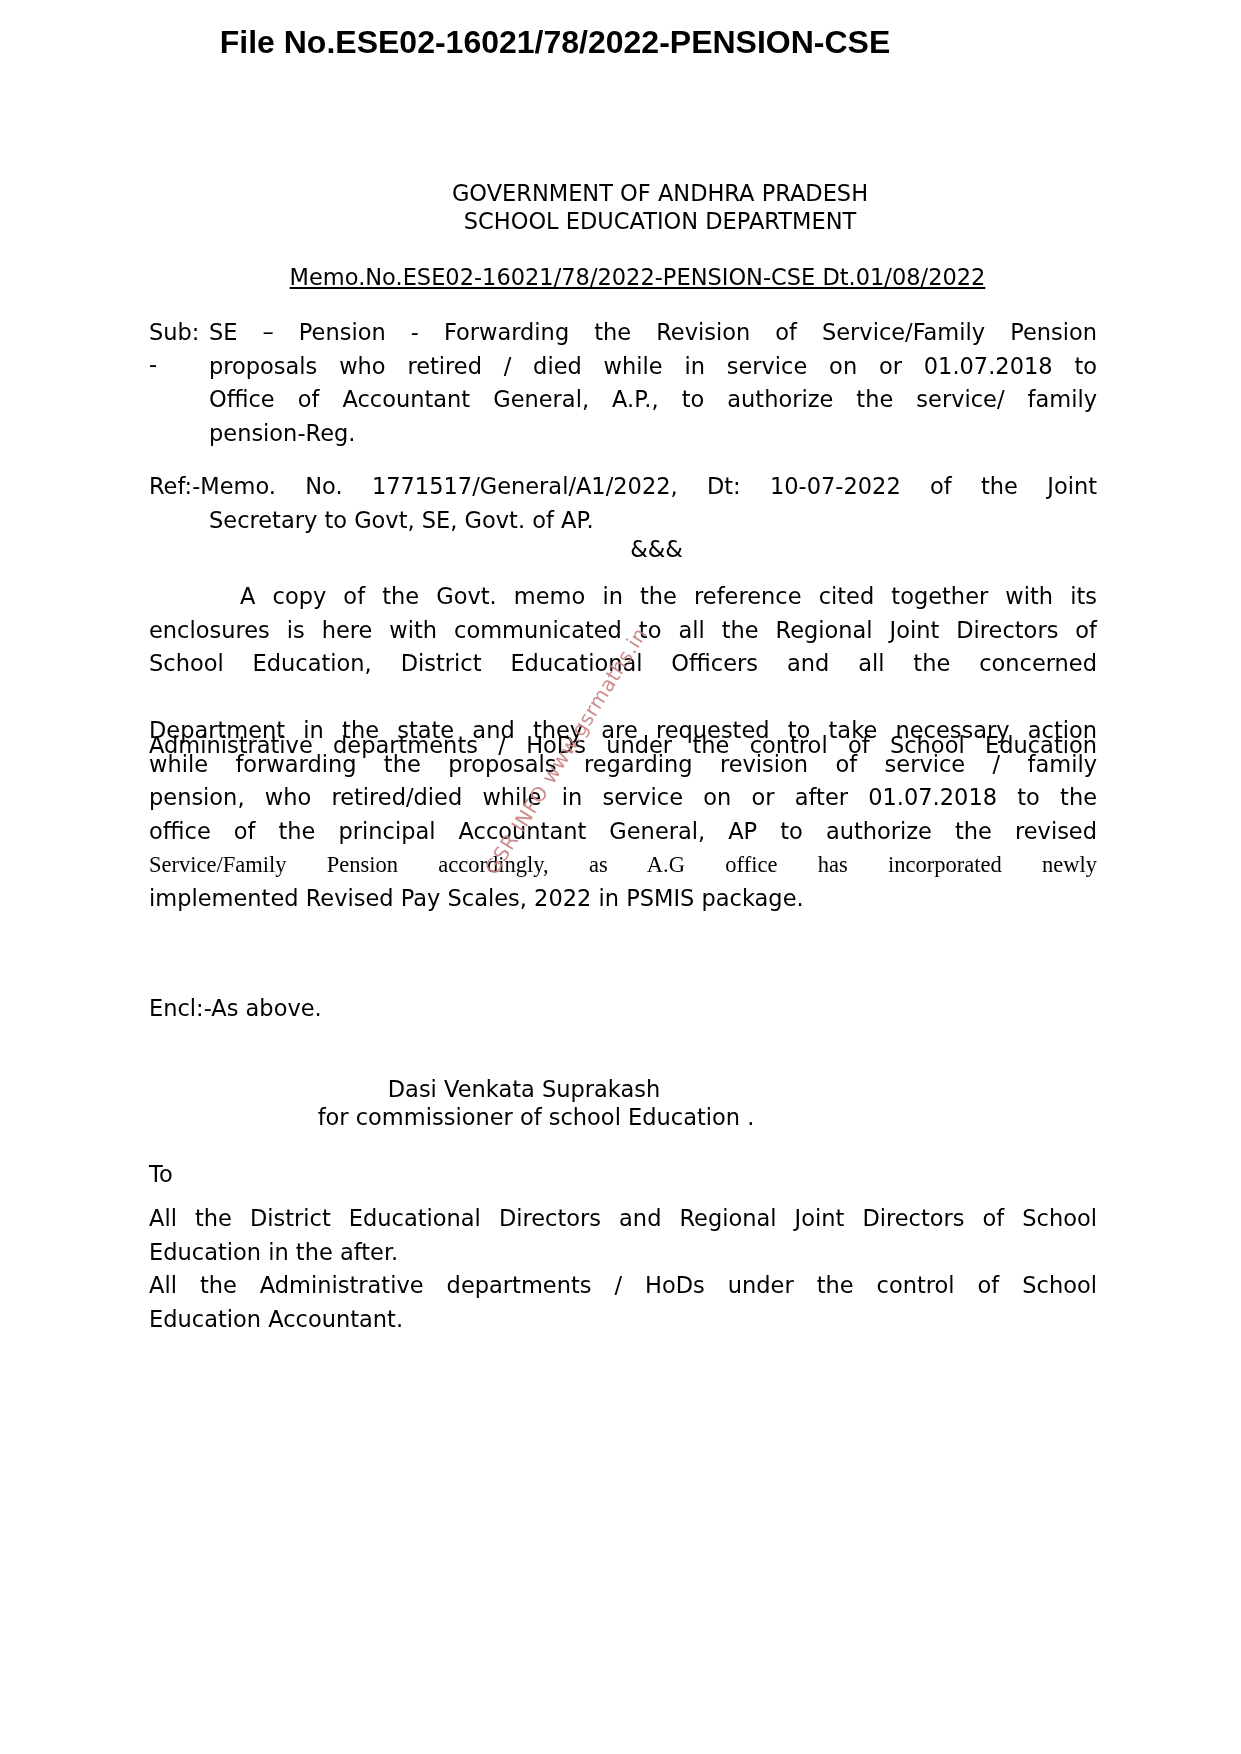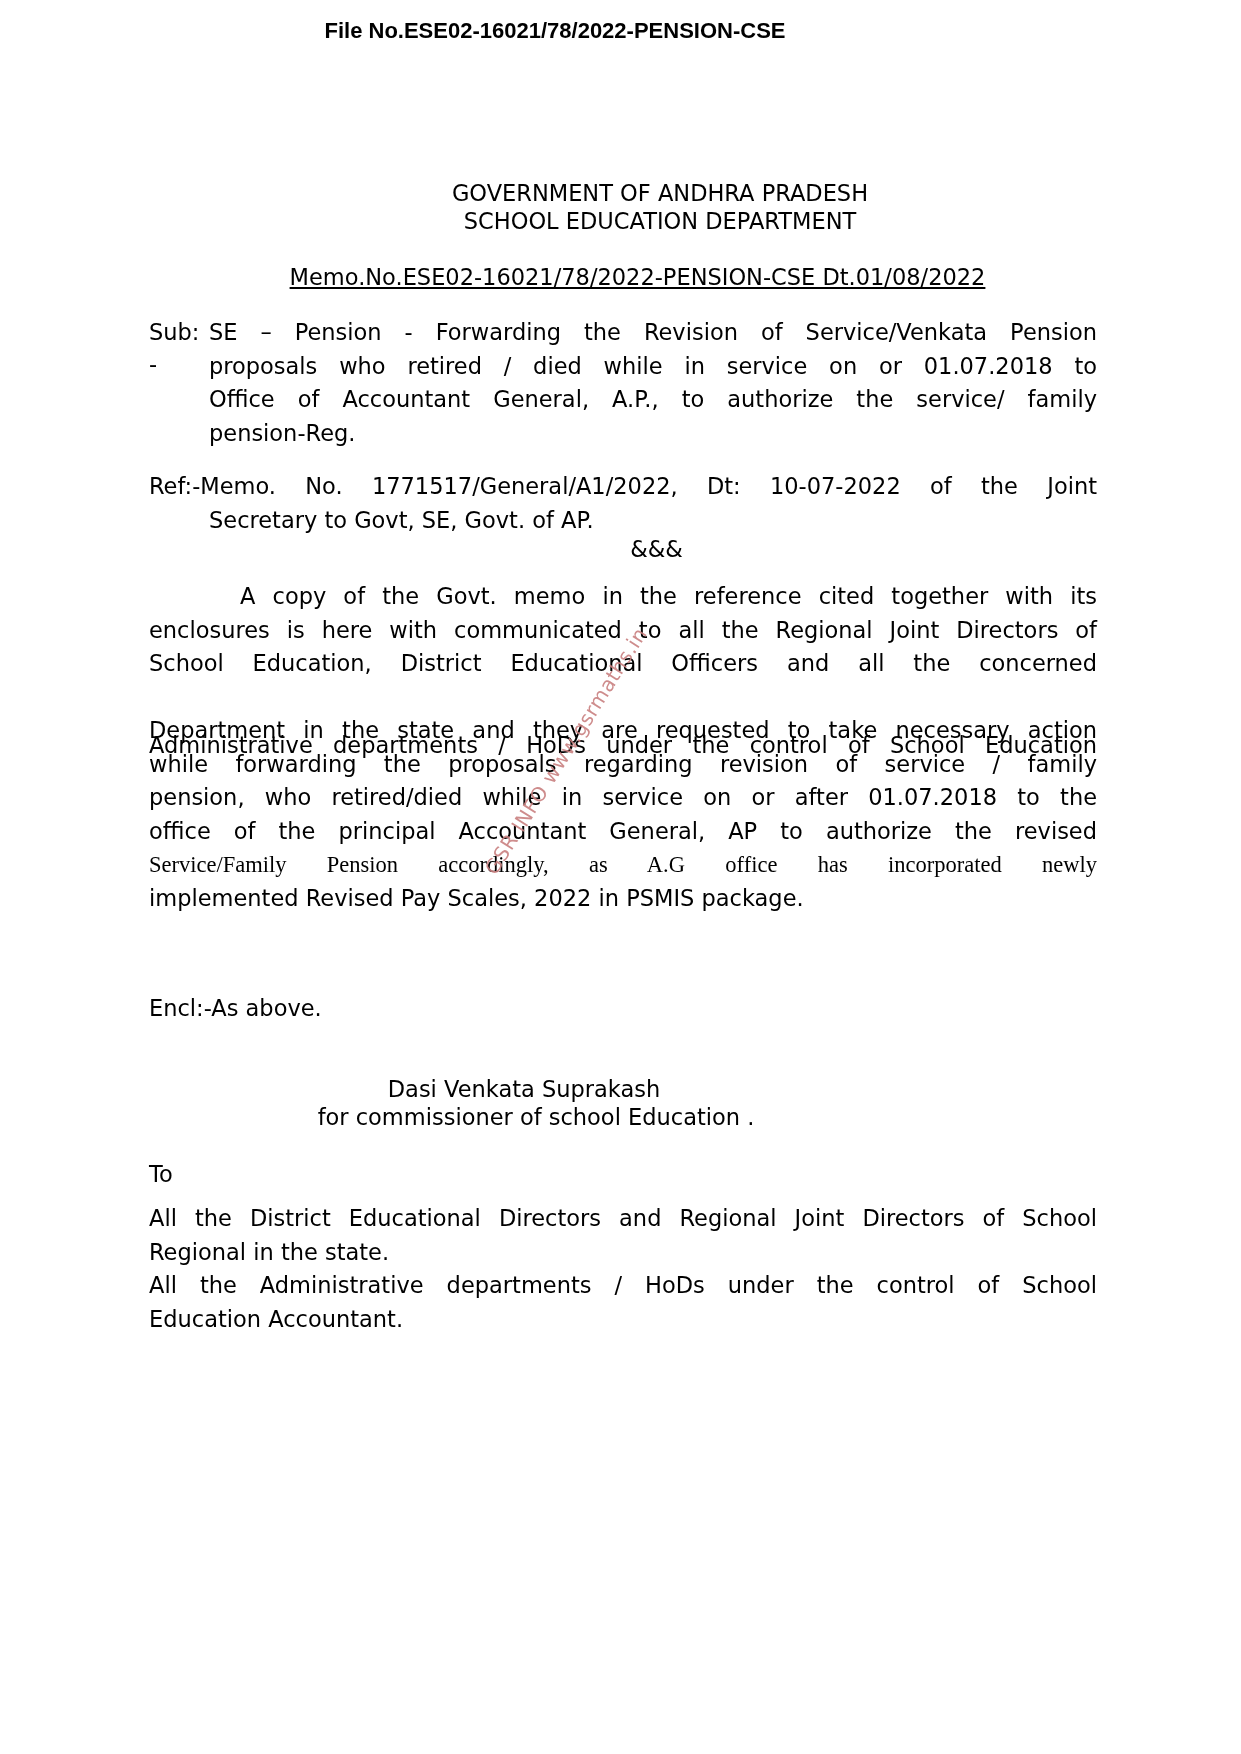--- a/index.html
+++ b/index.html
@@ -1,18 +1,18 @@
 <!DOCTYPE html>
 <html><head>
 <meta charset="utf-8">
 <style>
   html, body { margin: 0; padding: 0; background: #ffffff; }
   body { width: 1241px; height: 1754px; position: relative; overflow: hidden; color: #000; }
   .page { position: absolute; left: 0; top: 0; width: 1241px; height: 1754px; font-family: "DejaVu Sans", sans-serif; font-size: 22.5px; }
-  .file-no { position: absolute; top: 18px; left: 0; width: 1110px; text-align: center; font-family: "Liberation Sans", sans-serif; font-weight: bold; font-size: 22px; }
+  .file-no { position: absolute; top: 24px; left: 0; width: 1110px; text-align: center; font-family: "Liberation Sans", sans-serif; font-weight: bold; font-size: 32px; }
   .head-line { position: absolute; left: 0; width: 1320px; text-align: center; }
   .memo-no { position: absolute; top: 264px; left: 0; width: 1275px; text-align: center; text-decoration: underline; }
   .block { position: absolute; left: 149px; width: 948px; line-height: 33.5px; text-align: justify; }
   .label-col { position: absolute; left: 149px; line-height: 33.5px; }
   .indent-text { position: absolute; left: 209px; width: 888px; line-height: 33.5px; text-align: justify; }
   .centered { position: absolute; left: 0; width: 1241px; text-align: center; }
   .jl { text-align-last: justify; }
   .watermark { position: absolute; left: 500px; top: 855px; color: #c98080; font-size: 20px; transform: rotate(-58deg); transform-origin: left bottom; white-space: nowrap; opacity: 0.9; letter-spacing: 0.5px; }
 </style>
 </head>
@@ -23,21 +23,21 @@
   <div class="file-no">File No.ESE02-16021/78/2022-PENSION-CSE</div>
 
   <div class="head-line" style="top:180px;">GOVERNMENT OF ANDHRA PRADESH</div>
   <div class="head-line" style="top:208px;">SCHOOL EDUCATION DEPARTMENT</div>
 
   <div class="memo-no">Memo.No.ESE02-16021/78/2022-PENSION-CSE Dt.01/08/2022</div>
 
   <div>
     <div class="label-col" style="top:316px;">Sub:</div>
     <div class="label-col" style="top:348px;">-</div>
-    <div class="indent-text jl" style="top:316px;">SE – Pension - Forwarding the Revision of Service/Venkata Pension</div>
+    <div class="indent-text jl" style="top:316px;">SE – Pension - Forwarding the Revision of Service/Family Pension</div>
     <div class="indent-text jl" style="top:349.5px;">proposals who retired / died while in service on or 01.07.2018 to</div>
     <div class="indent-text jl" style="top:383px;">Office of Accountant General, A.P., to authorize the service/ family</div>
     <div class="indent-text" style="top:416.5px;">pension-Reg.</div>
   </div>
 
   <div>
     <div class="block jl" style="top:470px;">Ref:-Memo. No. 1771517/General/A1/2022, Dt: 10-07-2022 of the Joint</div>
     <div class="indent-text" style="top:503.5px;">Secretary to Govt, SE, Govt. of AP.</div>
   </div>
 
@@ -61,19 +61,19 @@
 
   <div>
     <div class="centered" style="top:1076px; left:12px; width:1024px;">Dasi Venkata Suprakash</div>
     <div class="centered" style="top:1104px; left:0; width:1072px;">for commissioner of school Education .</div>
   </div>
 
   <div class="block" style="top:1158px;">To</div>
 
   <div>
     <div class="block jl" style="top:1202px;">All the District Educational Directors and Regional Joint Directors of School</div>
-    <div class="block" style="top:1235.5px;">Regional in the state.</div>
+    <div class="block" style="top:1235.5px;">Education in the after.</div>
     <div class="block jl" style="top:1269px;">All the Administrative departments / HoDs under the control of School</div>
     <div class="block" style="top:1302.5px;">Education Accountant.</div>
   </div>
 
   <div class="watermark">GSR INFO www.gsrmaths.in</div>
 </div>
 
 </body></html>

